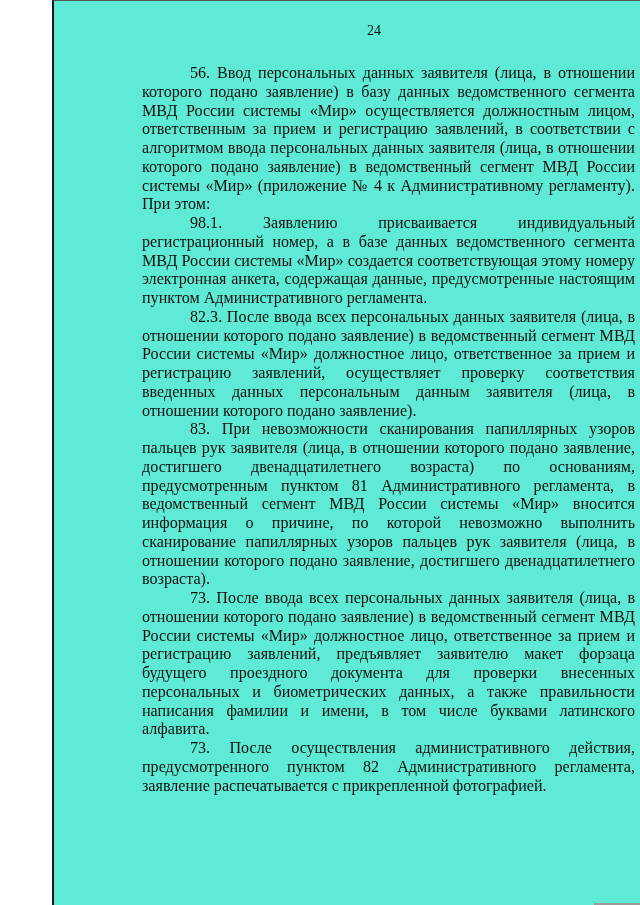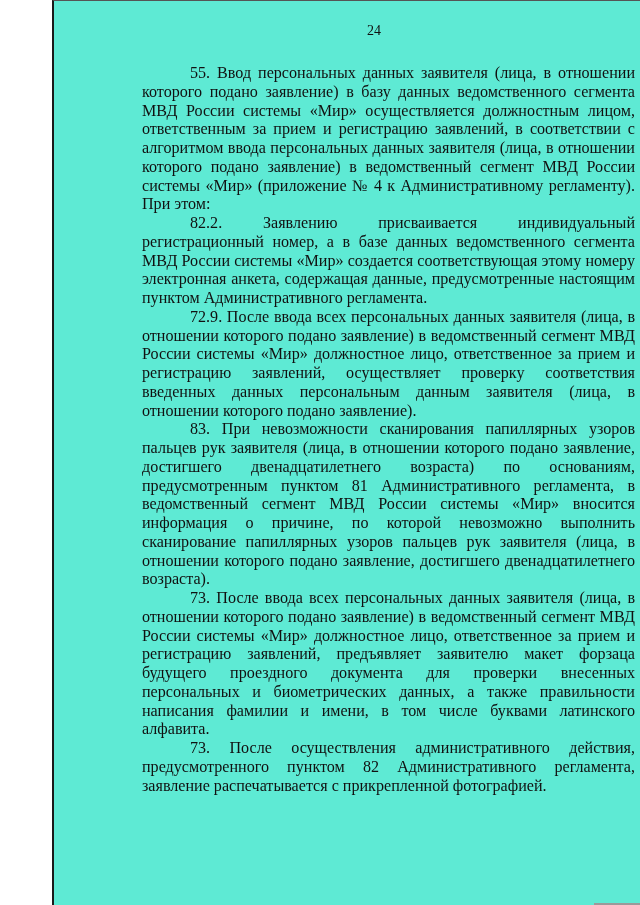--- a/index.html
+++ b/index.html
@@ -67,29 +67,29 @@
     }
   </style>
 </head>
 <body>
 
 <div class="page">
   <div class="page-number">24</div>
 
   <div class="body-text">
     <p class="indent">
-      <span class="para-number">55.</span>
+      <span class="para-number">56.</span>
       <span>Ввод персональных данных заявителя (лица, в отношении которого подано заявление) в базу данных ведомственного сегмента МВД России системы «Мир» осуществляется должностным лицом, ответственным за прием и регистрацию заявлений, в соответствии с алгоритмом ввода персональных данных заявителя (лица, в отношении которого подано заявление) в ведомственный сегмент МВД России системы «Мир» (приложение № 4 к Административному регламенту). При этом:</span>
     </p>
     <p class="indent">
-      <span class="para-number">82.2.</span>
+      <span class="para-number">98.1.</span>
       <span>Заявлению присваивается индивидуальный регистрационный номер, а в базе данных ведомственного сегмента МВД России системы «Мир» создается соответствующая этому номеру электронная анкета, содержащая данные, предусмотренные настоящим пунктом Административного регламента.</span>
     </p>
     <p class="indent">
-      <span class="para-number">72.9.</span>
+      <span class="para-number">82.3.</span>
       <span>После ввода всех персональных данных заявителя (лица, в отношении которого подано заявление) в ведомственный сегмент МВД России системы «Мир» должностное лицо, ответственное за прием и регистрацию заявлений, осуществляет проверку соответствия введенных данных персональным данным заявителя (лица, в отношении которого подано заявление).</span>
     </p>
     <p class="indent">
       <span class="para-number">83.</span>
       <span>При невозможности сканирования папиллярных узоров пальцев рук заявителя (лица, в отношении которого подано заявление, достигшего двенадцатилетнего возраста) по основаниям, предусмотренным пунктом 81 Административного регламента, в ведомственный сегмент МВД России системы «Мир» вносится информация о причине, по которой невозможно выполнить сканирование папиллярных узоров пальцев рук заявителя (лица, в отношении которого подано заявление, достигшего двенадцатилетнего возраста).</span>
     </p>
     <p class="indent">
       <span class="para-number">73.</span>
       <span>После ввода всех персональных данных заявителя (лица, в отношении которого подано заявление) в ведомственный сегмент МВД России системы «Мир» должностное лицо, ответственное за прием и регистрацию заявлений, предъявляет заявителю макет форзаца будущего проездного документа для проверки внесенных персональных и биометрических данных, а также правильности написания фамилии и имени, в том числе буквами латинского алфавита.</span>
     </p>

